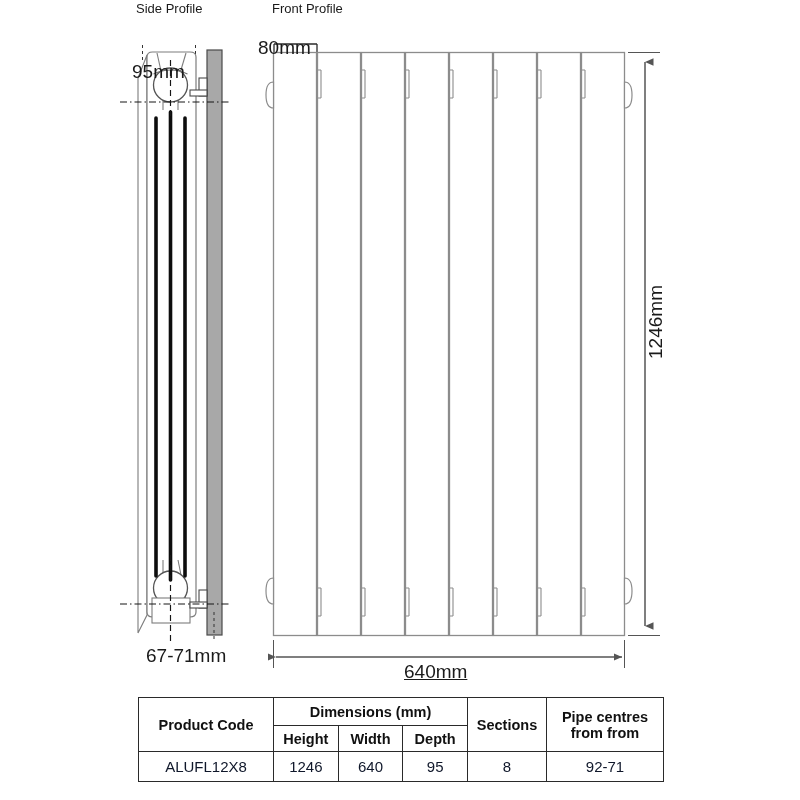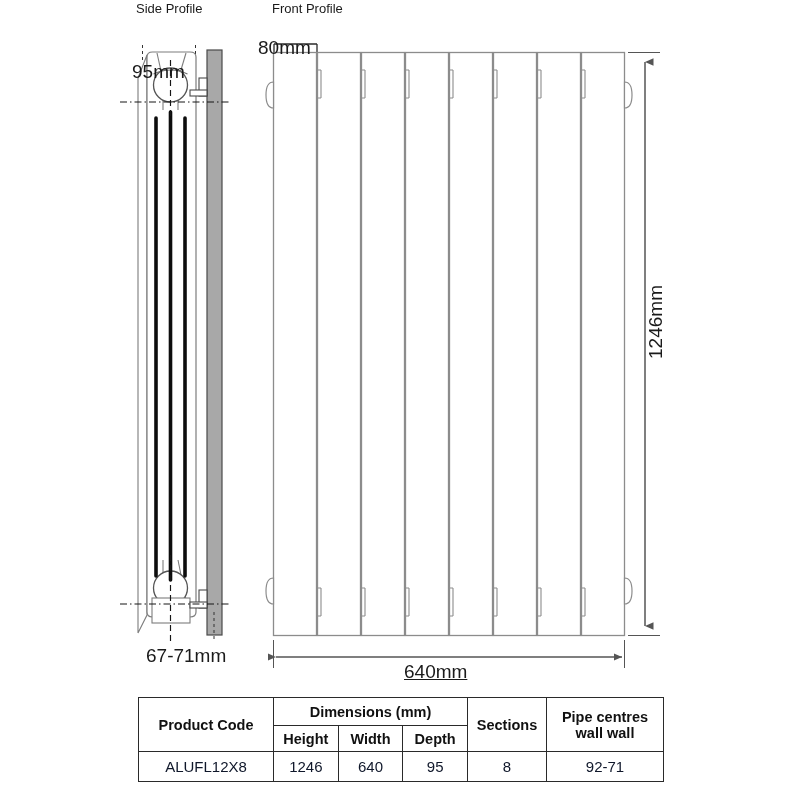--- a/index.html
+++ b/index.html
@@ -266,21 +266,21 @@
   <div class="lbl dim-lbl" id="dim-width-label">640mm</div>
 
   <div class="lbl dim-lbl" id="dim-height-label">1246mm</div>
 
   <table id="spec-table">
     <tbody>
       <tr class="h-row1">
         <th class="col-code" rowspan="2">Product Code</th>
         <th colspan="3">Dimensions (mm)</th>
         <th class="col-sect" rowspan="2">Sections</th>
-        <th class="col-pipe" rowspan="2">Pipe centres wall wall</th>
+        <th class="col-pipe" rowspan="2">Pipe centres from from</th>
       </tr>
       <tr class="h-row2">
         <th class="col-dim">Height</th>
         <th class="col-dim">Width</th>
         <th class="col-dim">Depth</th>
       </tr>
       <tr class="h-row3">
         <td>ALUFL12X8</td>
         <td>1246</td>
         <td>640</td>

